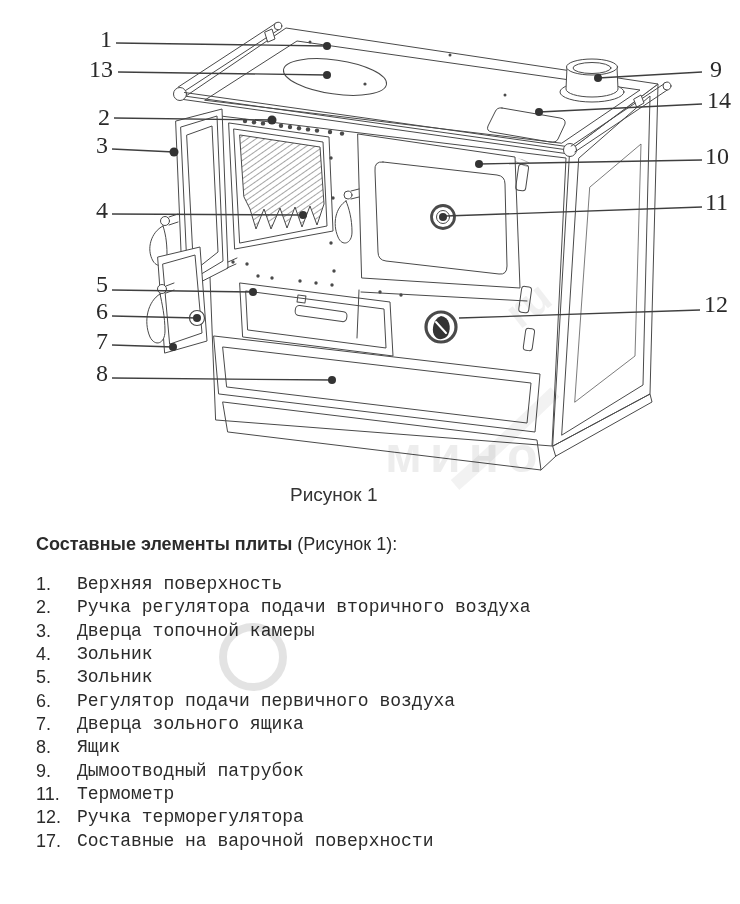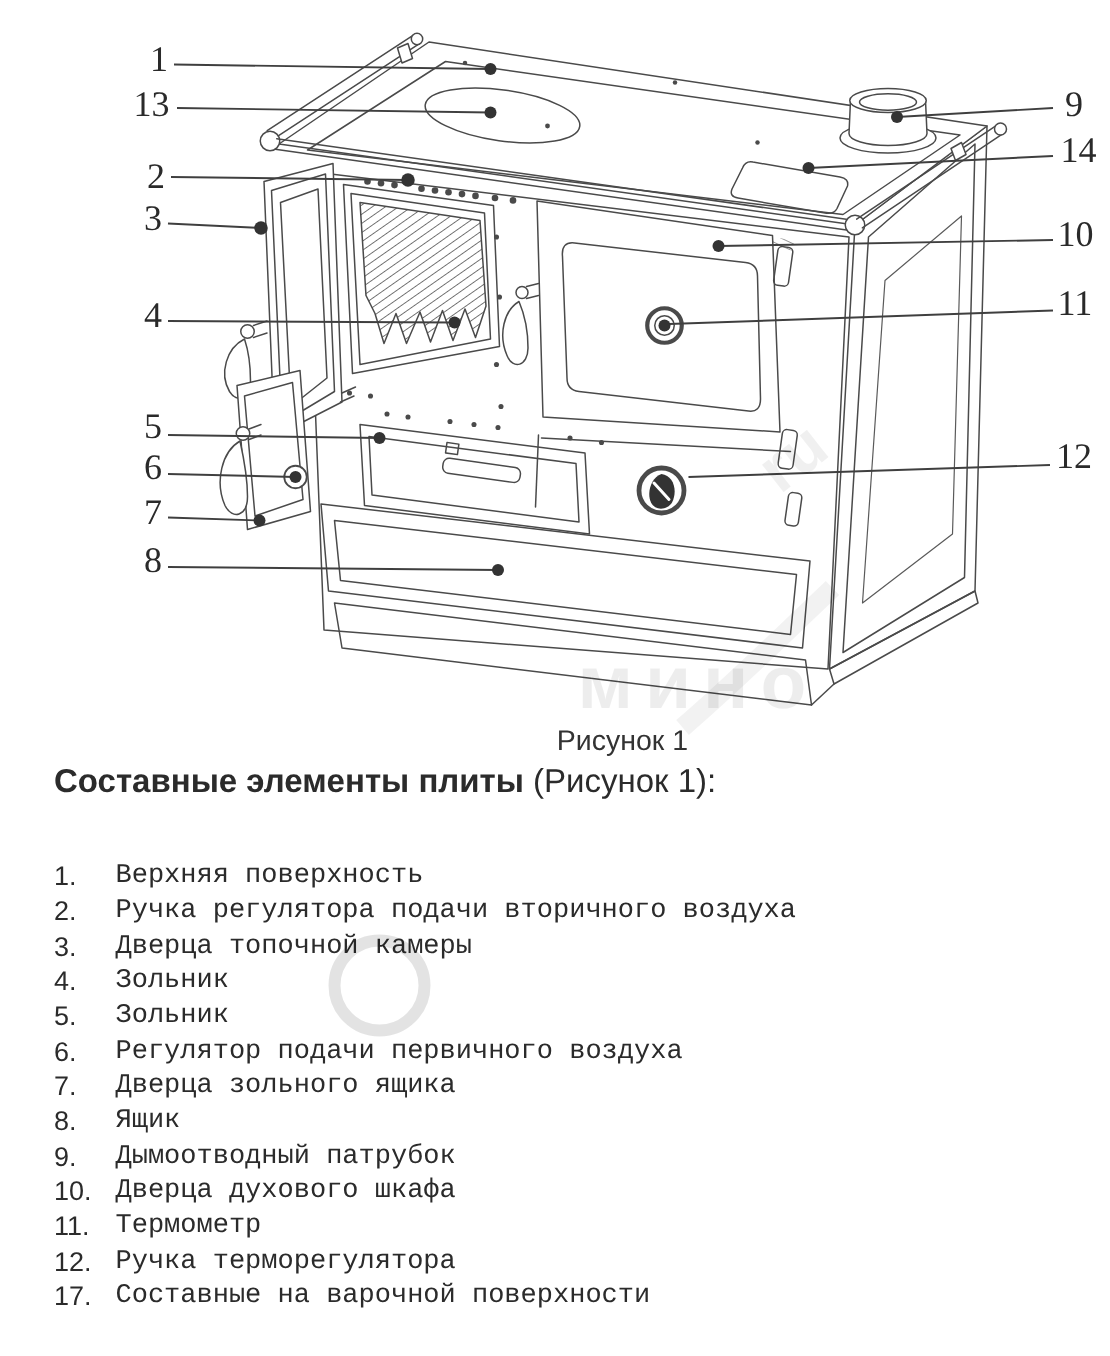--- a/index.html
+++ b/index.html
@@ -1,21 +1,21 @@
 <!DOCTYPE html>
 <html><head>
 <meta charset="utf-8">
 <style>
   html,body{margin:0;padding:0;background:#ffffff;}
   #page{position:relative;width:740px;height:904px;background:#fff;overflow:hidden;
         font-family:"Liberation Sans",sans-serif;color:#2b2b2b;}
   #figure-svg{position:absolute;top:0;left:0;}
-  #figure-caption{position:absolute;top:484px;left:290px;width:250px;text-align:center;
+  #figure-caption{position:absolute;top:484px;left:290px;width:250px;
         font-size:19px;color:#333;}
-  #heading{position:absolute;top:508px;left:36px;right:16px;font-size:22px;}
+  #heading{position:absolute;top:534px;left:36px;right:16px;font-size:18px;}
   #heading .b{font-weight:bold;}
   #parts{position:absolute;top:573px;left:36px;right:8px;}
   .part-row{display:flex;line-height:23.35px;font-size:18px;}
   .part-num{width:41px;flex:0 0 41px;}
   .part-label{flex:1;font-family:Liberation Mono, monospace;}
   #watermark{position:absolute;top:0;left:0;pointer-events:none;}
   svg text.callout{font-family:"Liberation Serif",serif;font-size:24px;fill:#2a2a2a;}
 </style>
 </head>
 <body>
@@ -270,24 +270,20 @@
       </div>
     <div class="part-row">
         <span class="part-num">8.</span>
         <span class="part-label">Ящик</span>
       </div>
     <div class="part-row">
         <span class="part-num">9.</span>
         <span class="part-label">Дымоотводный патрубок</span>
       </div>
     <div class="part-row">
-        <span class="part-num">10.</span>
-        <span class="part-label">Дверца духового шкафа</span>
-      </div>
-    <div class="part-row">
         <span class="part-num">11.</span>
         <span class="part-label">Термометр</span>
       </div>
     <div class="part-row">
         <span class="part-num">12.</span>
         <span class="part-label">Ручка терморегулятора</span>
       </div>
     <div class="part-row">
         <span class="part-num">17.</span>
         <span class="part-label">Составные на варочной поверхности</span>

